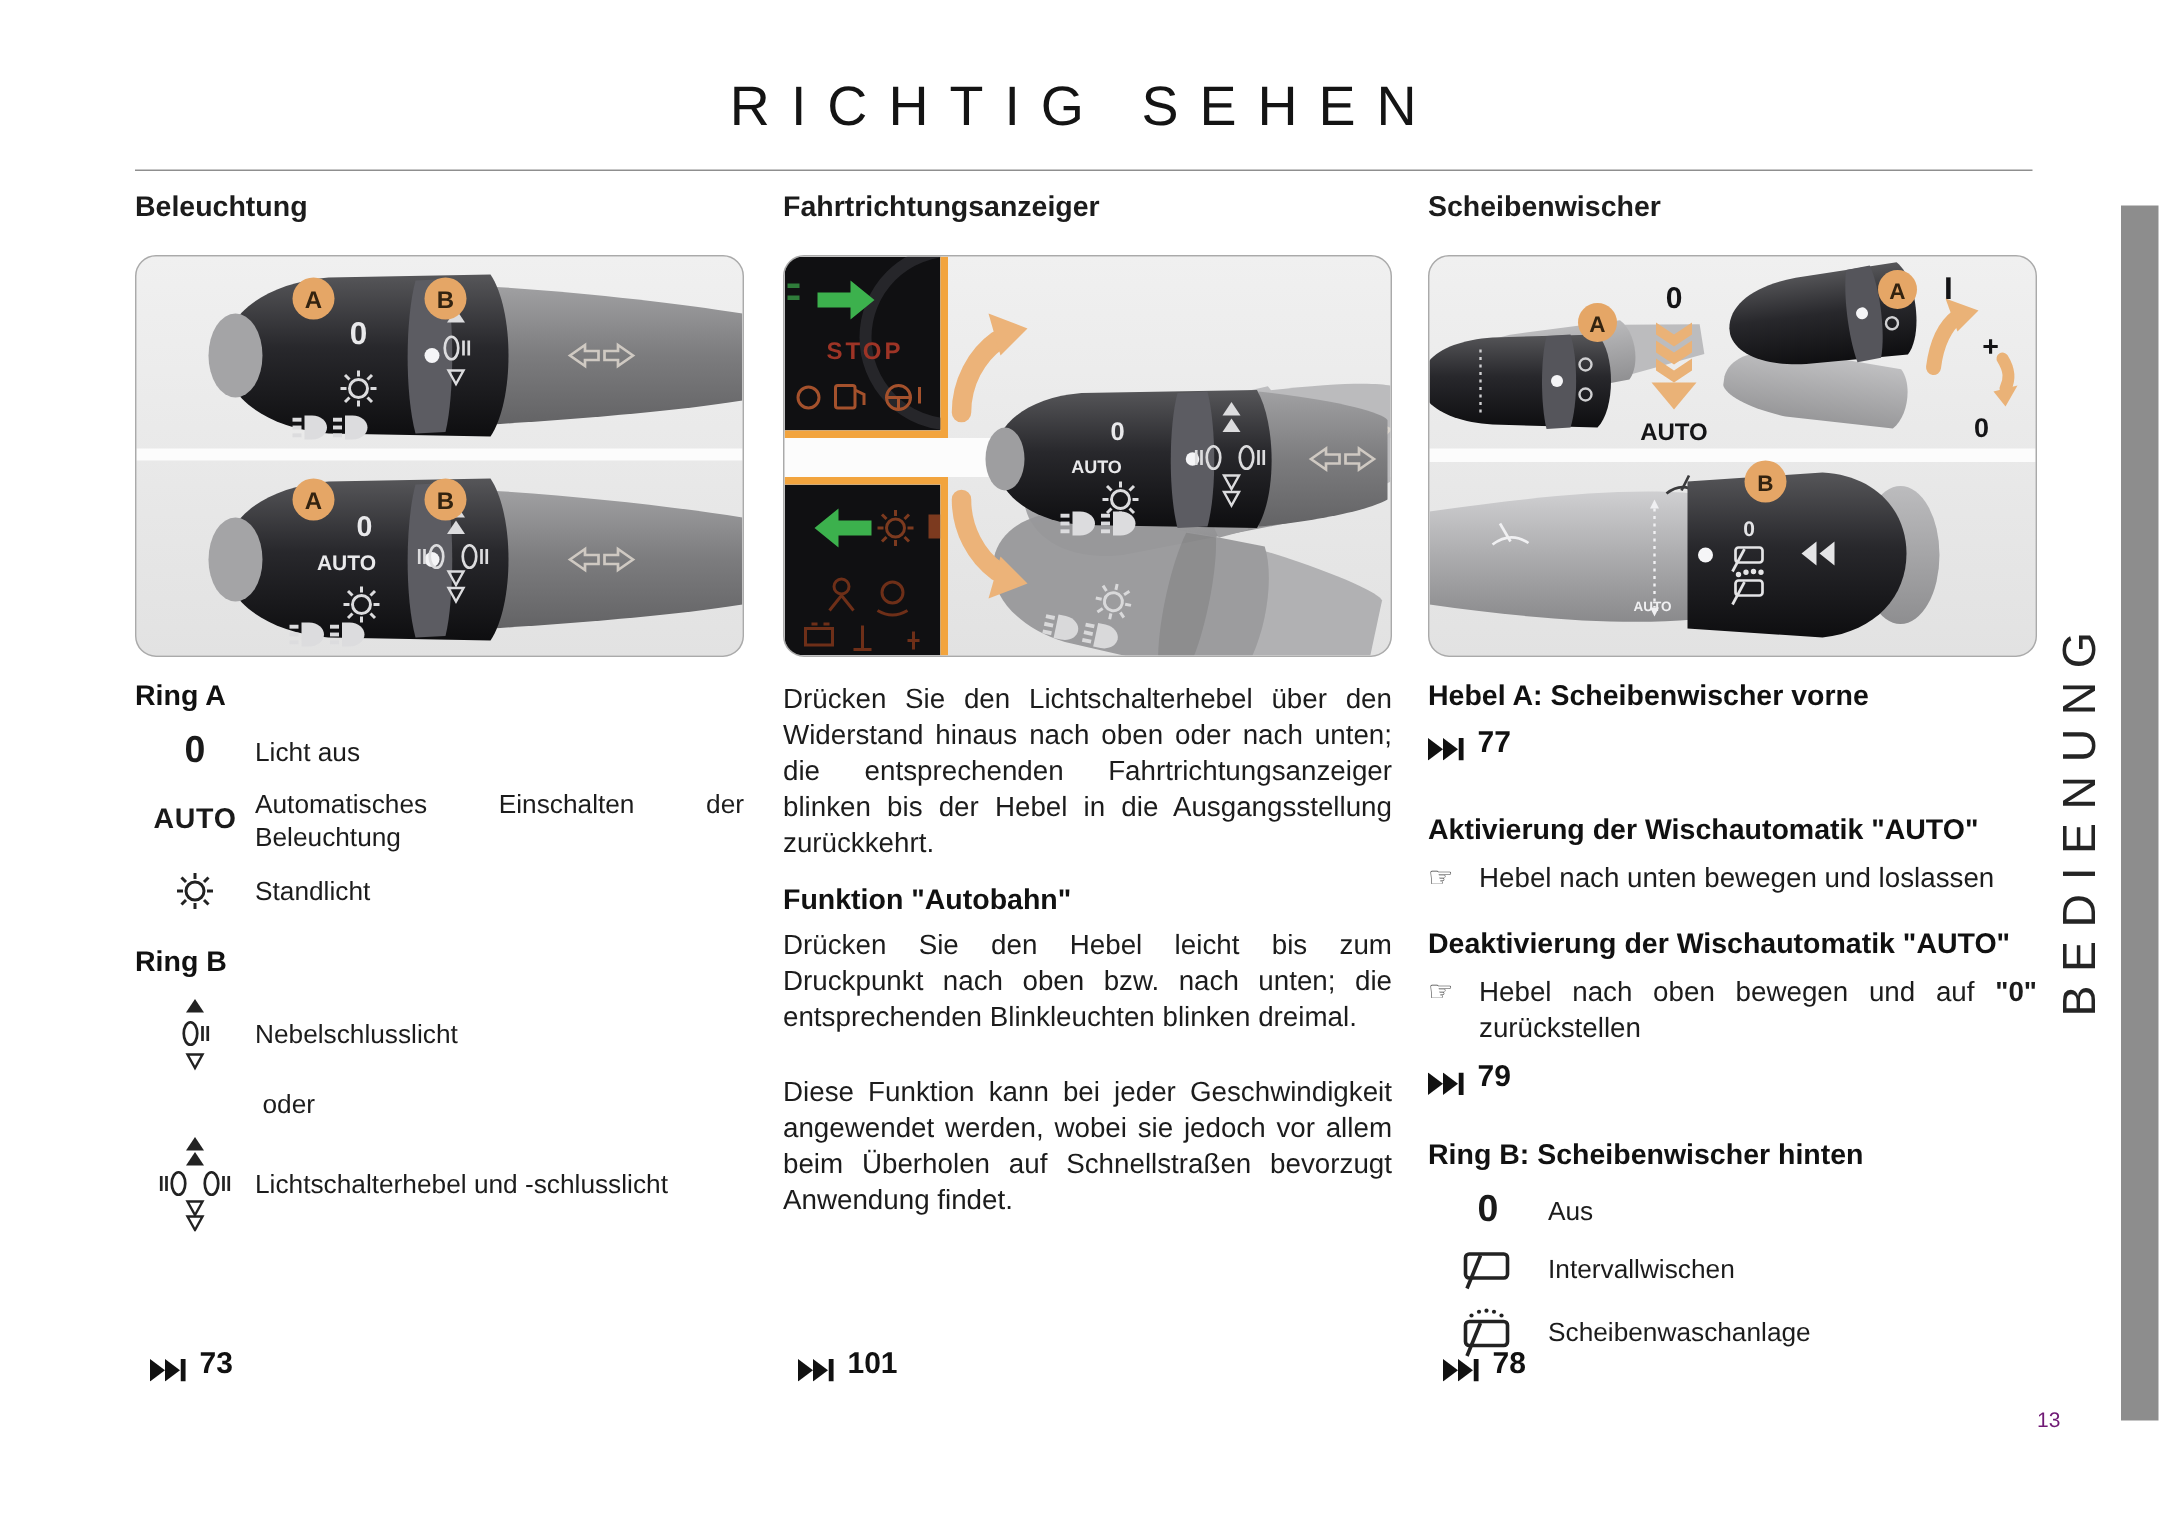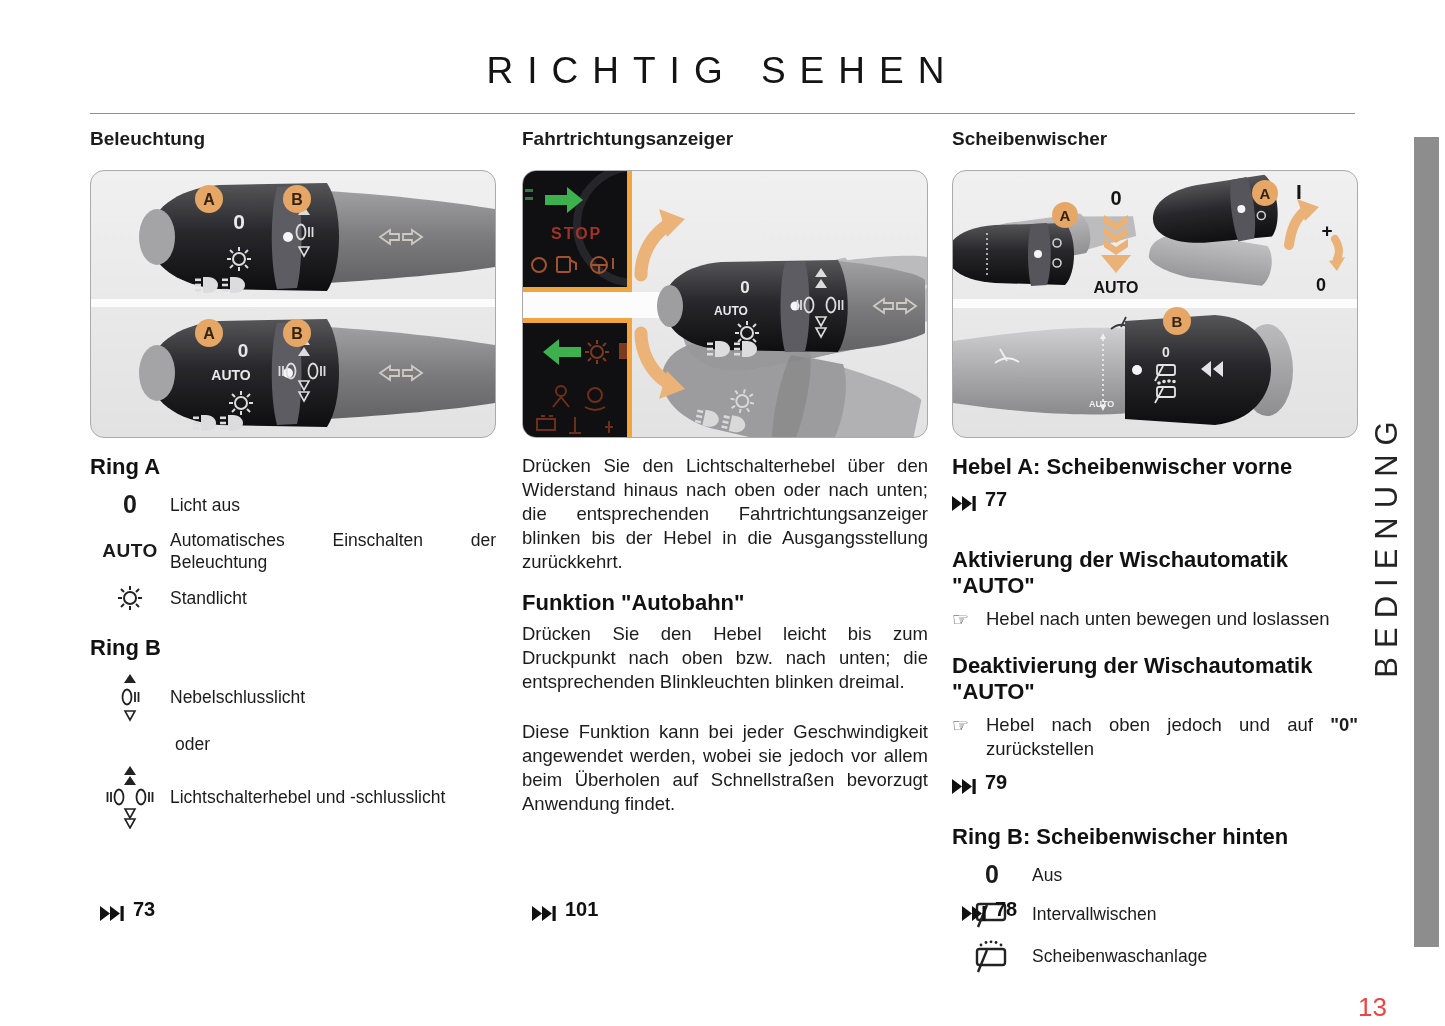--- a/index.html
+++ b/index.html
@@ -9,37 +9,37 @@
   .title{position:absolute;left:90px;top:50px;width:1265px;text-align:center;
          font-size:37px;font-weight:normal;letter-spacing:14px;color:#141414;}
   .rule{position:absolute;left:90px;top:113px;width:1265px;border-top:1px solid #8f8f8f;}
   .col{position:absolute;top:128px;width:406px;}
   #col-l{left:90px;} #col-m{left:522px;} #col-r{left:952px;}
   .col h2{font-size:19px;margin-bottom:20px;}
   .panel{position:relative;width:404px;height:266px;border:1px solid #aaaaaa;border-radius:14px;
          background:linear-gradient(180deg,#f0f0f0,#e2e2e2);overflow:hidden;}
   .panel svg{display:block;width:404px;height:266px;}
   svg text{font-family:"Liberation Sans",sans-serif;}
-  h3{font-size:22px;color:#111;}
+  h3{font-size:19px;color:#111;}
   .mt16{margin-top:16px;} .mt22{margin-top:22px;} .mt30{margin-top:30px;} .mt36{margin-top:36px;}
   .legend{display:flex;align-items:center;margin-top:10px;}
   .licon{flex:0 0 80px;display:flex;justify-content:center;align-items:center;color:#202022;}
   .ltext{font-size:17.5px;line-height:22px;text-align:justify;}
   .g0{font-size:25px;font-weight:bold;color:#1a1a1a;}
   .gauto{font-size:19px;font-weight:bold;letter-spacing:.5px;color:#1a1a1a;}
   .indent{margin-left:85px;}
   .nowrap{white-space:nowrap;}
   .body-p{font-size:18.5px;line-height:24px;text-align:justify;font-weight:normal;}
   .handrow{display:flex;margin-top:8px;}
   .hand{flex:0 0 34px;font-family:"DejaVu Sans",sans-serif;font-size:19px;color:#3a3a3a;line-height:24px;}
   .handtext{font-size:18.5px;line-height:24px;text-align:justify;font-weight:normal;}
   .pref{position:absolute;top:770px;left:10px;display:flex;align-items:flex-end;gap:9px;
         font-size:20px;font-weight:bold;color:#111;}
   .refic{width:24px;height:15px;fill:#111;}
-  .pagenum{position:absolute;left:1358px;top:992px;font-size:26px;color:#ef4444;}
+  .pagenum{position:absolute;left:1358px;top:938px;font-size:14px;color:#701a75;}
   .sidetab{position:absolute;left:1364px;top:382px;width:46px;height:326px;
            display:flex;align-items:center;justify-content:center;}
   .sidetab span{transform:rotate(-90deg);white-space:nowrap;font-size:31px;letter-spacing:9px;color:#242424;}
   .greybar{position:absolute;left:1414px;top:137px;width:25px;height:810px;background:#8d8d8d;}
   .defs-holder{position:absolute;width:0;height:0;overflow:hidden;}
 </style>
 </head>
 <body>
 
 <div class="page">
@@ -474,21 +474,21 @@
 
     <h3 class="mt36">Aktivierung der Wischautomatik "AUTO"</h3>
     <div class="handrow">
       <span class="hand">☞</span>
       <span class="handtext">Hebel nach unten bewegen und loslassen</span>
     </div>
 
     <h3 class="mt22">Deaktivierung der Wischautomatik "AUTO"</h3>
     <div class="handrow">
       <span class="hand">☞</span>
-      <span class="handtext"><span>Hebel nach oben jedoch und auf </span><b>"0"</b><span> zurückstellen</span></span>
+      <span class="handtext"><span>Hebel nach oben bewegen und auf </span><b>"0"</b><span> zurückstellen</span></span>
     </div>
     <div class="pref" style="position:static;margin-top:10px;">
       <svg class="refic" viewBox="0 0 24 15">
         <polygon points="0,0 10,7.5 0,15"></polygon>
           <polygon points="10,0 20,7.5 10,15"></polygon>
           <rect x="20.5" y="0" width="3.2" height="15"></rect>
       </svg>
       <span>79</span>
     </div>
 

